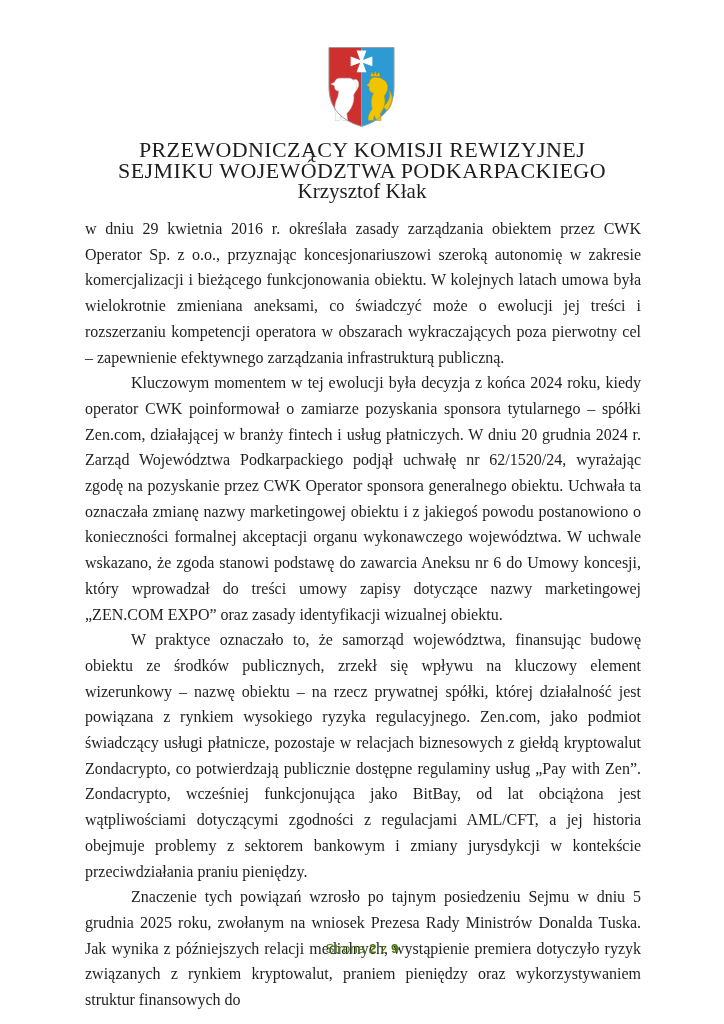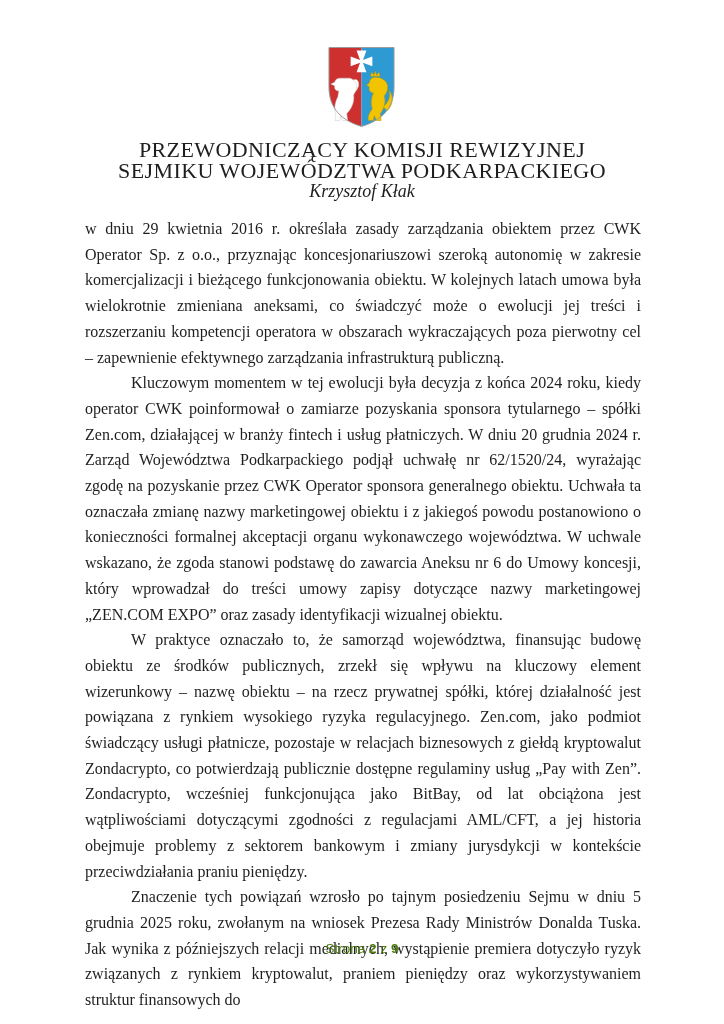--- a/index.html
+++ b/index.html
@@ -30,23 +30,22 @@
     left: 0;
     width: 100%;
     text-align: center;
   }
   .doc-header .title-line {
     font-size: 22px;
     line-height: 20.5px;
     letter-spacing: 0.4px;
   }
   .doc-header .signatory {
-    font-size: 18px;
+    font-size: 21px;
     line-height: 21px;
-    font-style: italic;
   }
   .doc-body {
     position: absolute;
     top: 216px;
     left: 85px;
     width: 556px;
     font-size: 16px;
     line-height: 25.7px;
     text-align: justify;
   }

